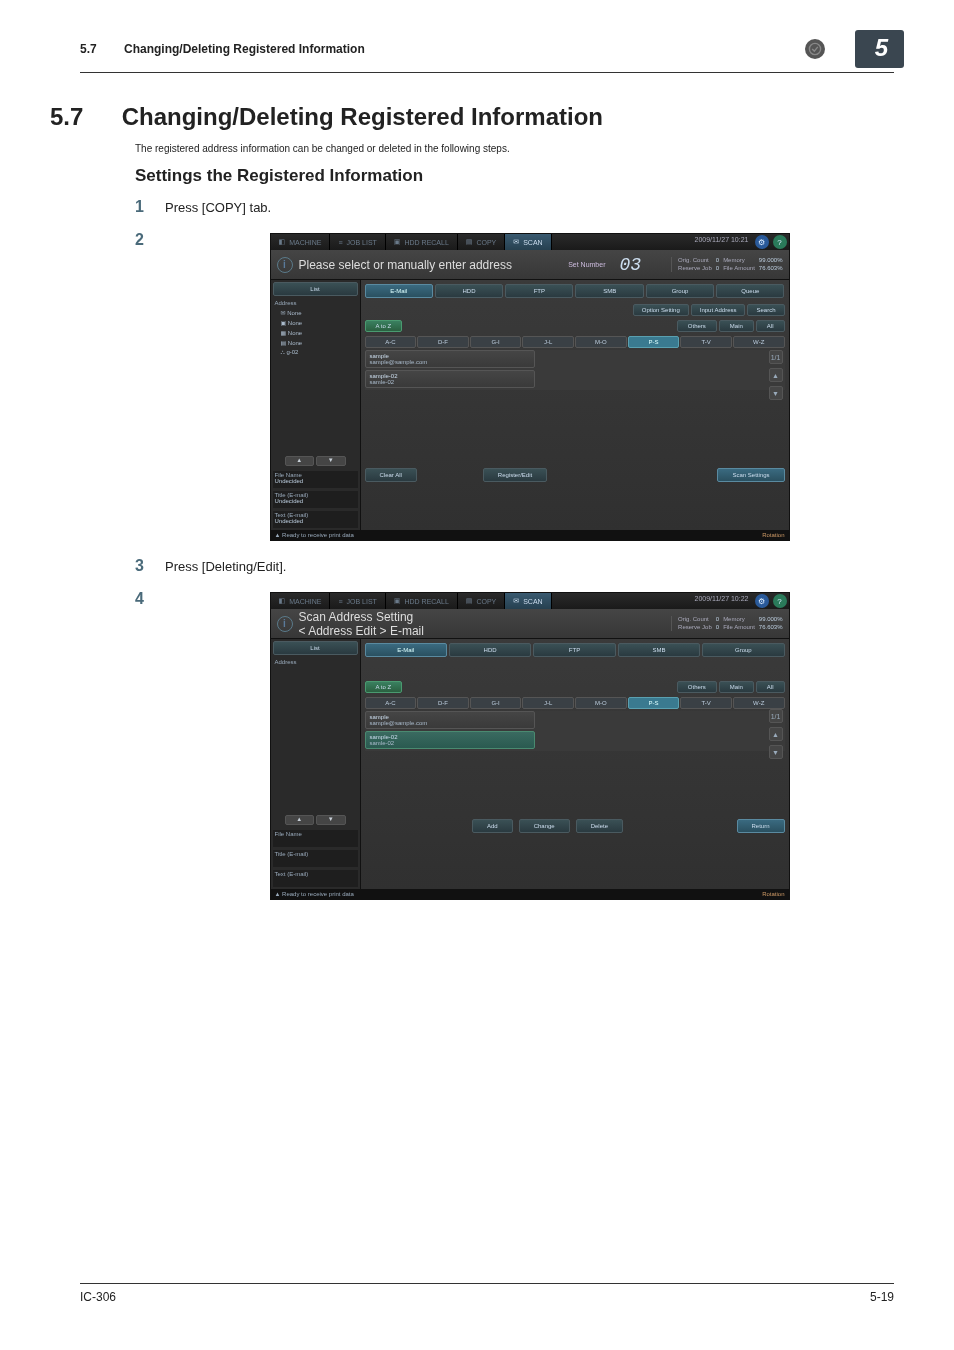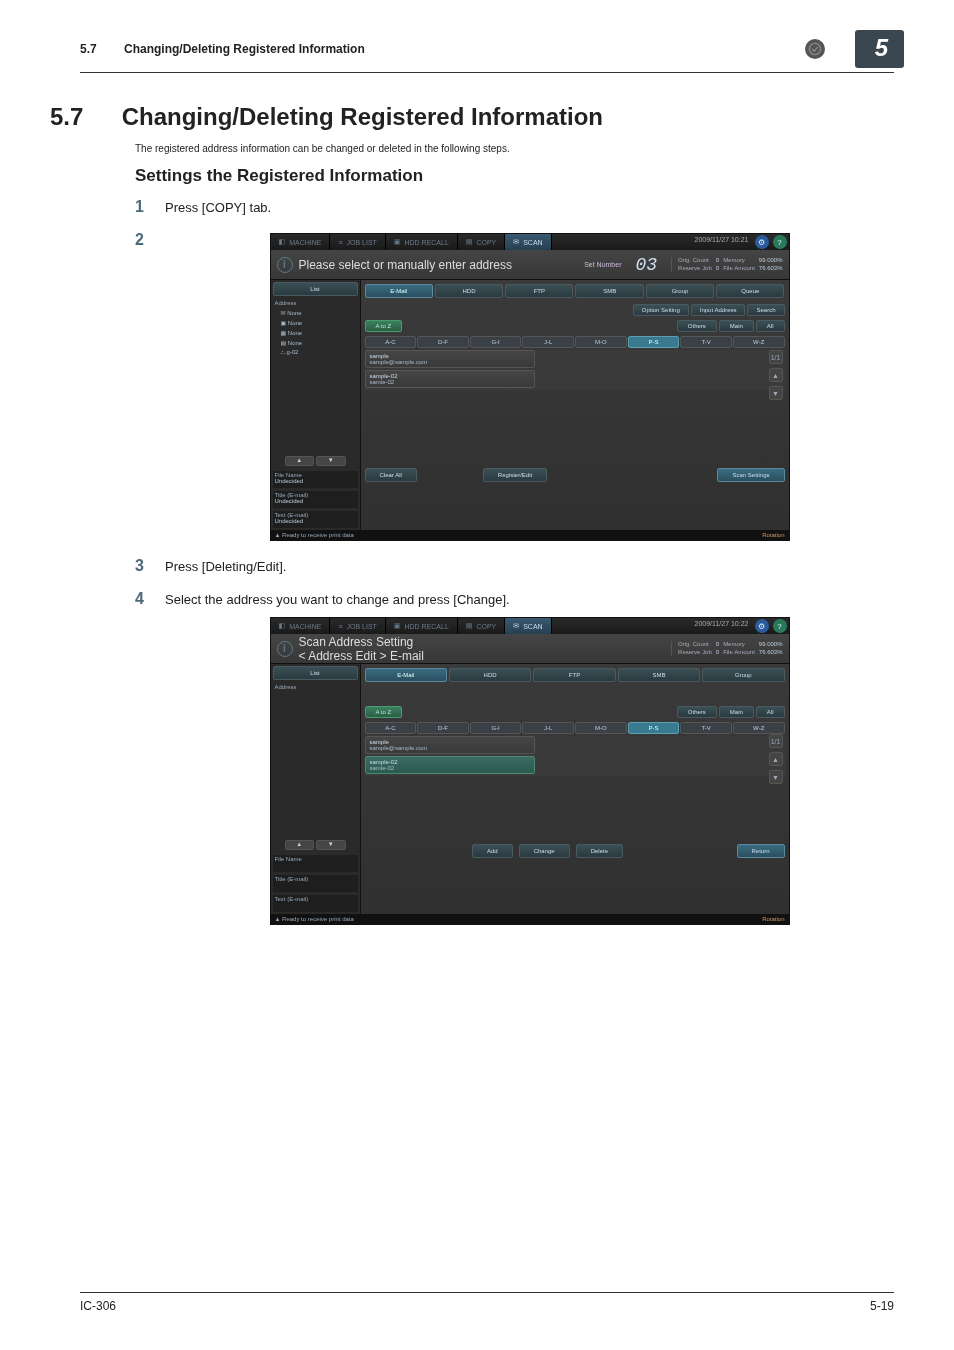--- a/index.html
+++ b/index.html
@@ -134,21 +134,21 @@
   }
   .info-icon {
     width:16px;height:16px;border-radius:50%;
     border:1px solid #5a7a8a;
     color:#5a7a9a;
     display:flex;align-items:center;justify-content:center;
     font-weight:bold;font-size:10px;
   }
   .subbar .msg { color:#ddd; font-size:12px; flex:0 0 auto; }
   .subbar .setnum { margin-left:auto; margin-right:8px; font-size:7px; color:#cbd; }
-  .subbar .bignum { font-size:18px; font-family: "Courier New", monospace; color:#cde; font-style:italic; margin-right:8px; }
+  .subbar .bignum { font-size:18px; font-family: "Courier New", monospace; color:#cde; font-style:italic; margin-right:24px; }
   .statgrid {
     display:grid;
     grid-template-columns:auto auto auto auto;
     column-gap:4px;
     font-size:6px;
     color:#aab;
     line-height:1.2;
     border-left:1px solid #555;
     padding-left:6px;
   }
@@ -267,21 +267,21 @@
 
   .statusbar {
     background:#111; padding:2px 4px;
     display:flex; justify-content:space-between;
     font-size:6px; color:#9ab;
   }
   .statusbar .rot { color:#c96; }
 
   .page-footer {
     position:absolute;
-    bottom:37px; left:80px; right:60px;
+    bottom:46px; left:80px; right:60px;
     border-top:1px solid #333; padding-top:6px;
     display:flex; justify-content:space-between;
     font-size:12px;
   }
 </style>
 </head>
 <body>
 
 <div class="page-header">
   <div class="ph-left">
@@ -438,21 +438,20 @@
       <div class="statusbar">
         <span>▲ <span>Ready to receive print data</span></span>
         <span class="rot">Rotation</span>
       </div>
     </div>
   </li>
 
   <li>Press [Deleting/Edit].</li>
 
   <li>
-    <span>Select the address you want to change and press [Change].</span>
 
     
     <div class="shot">
       <div class="topbar">
         <div class="toptab dim">
             <span>◧</span>
             <span>MACHINE</span>
           </div>
         <div class="toptab dim">
             <span>≡</span>

